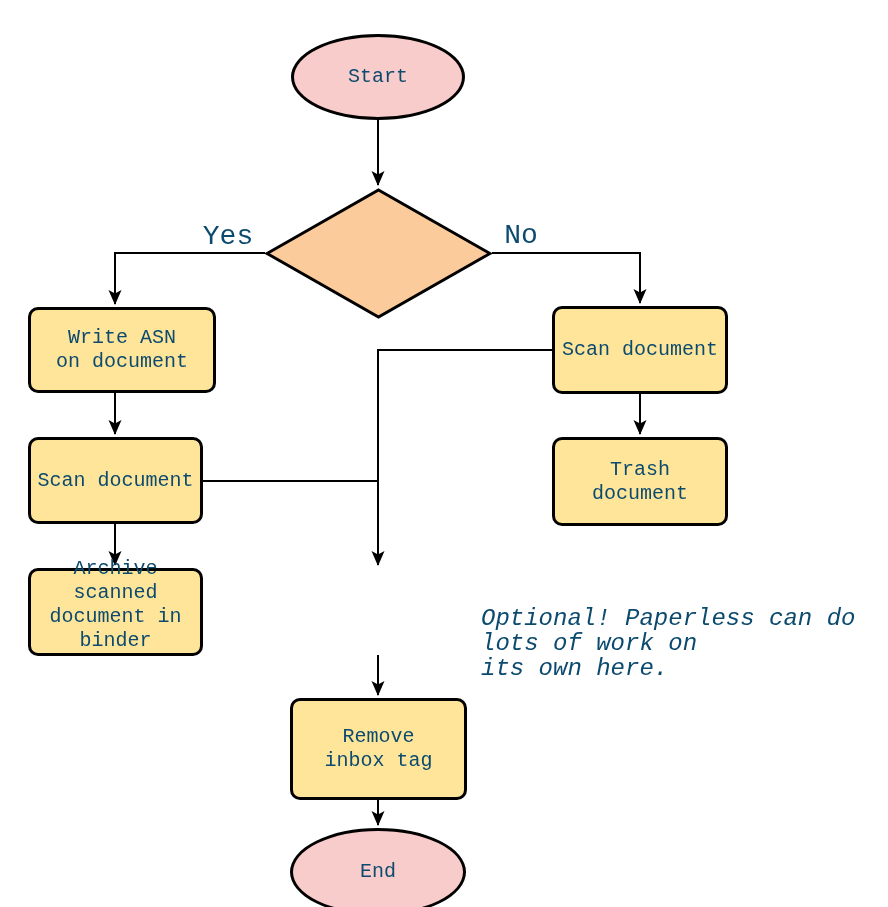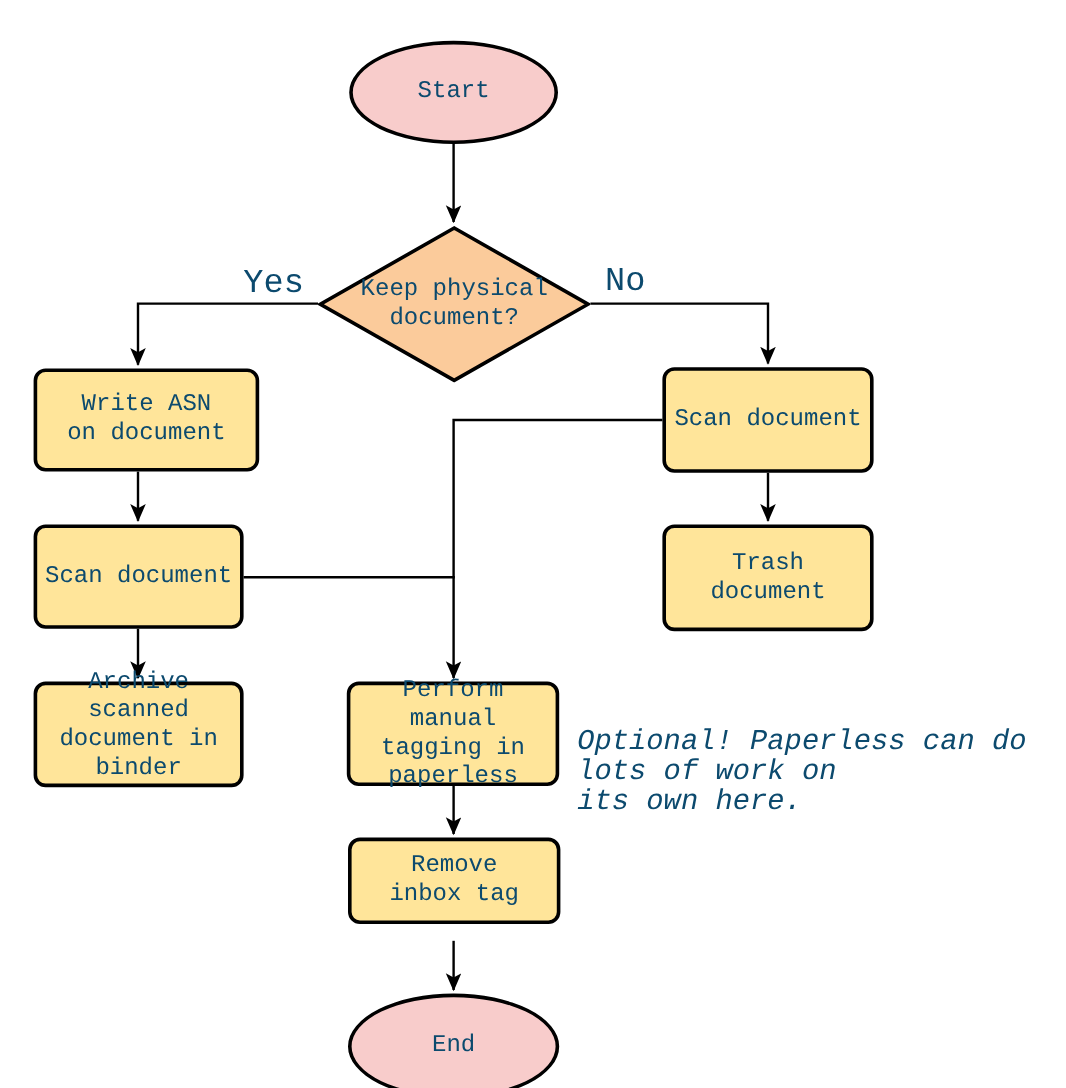--- a/index.html
+++ b/index.html
@@ -98,22 +98,20 @@
   </svg>
 
   <div class="node ellipse" style="left: 291px; top: 18px; width: 174px; height: 86px; background-color: rgb(248, 204, 203);">
     <span class="node-label">Start</span>
   </div>
 
   <div class="node diamond" style="left:265px; top:172px; width:227px; height:131px;">
     <svg width="227" height="131" viewBox="0 0 227 131">
       <polygon points="113.5,2 225,65.5 113.5,129 2,65.5" stroke="#000000" stroke-width="3" stroke-linejoin="miter" fill="#FBCB9B"></polygon>
     </svg>
-    <span class="node-label">Keep physical
-document?</span>
   </div>
 
   <div class="edge-label" style="left:196px; top:208px; width:64px;">Yes</div>
   <div class="edge-label" style="left:495px; top:207px; width:52px;">No</div>
 
   <div class="node box" style="left: 28px; top: 291px; width: 188px; height: 86px; background-color: rgb(255, 229, 154);">
     <span class="node-label">Write ASN
 on document</span>
   </div>
 
@@ -128,27 +126,22 @@
   </div>
 
   <div class="node box" style="left: 552px; top: 290px; width: 176px; height: 88px; background-color: rgb(255, 229, 154);">
     <span class="node-label">Scan document</span>
   </div>
 
   <div class="node box" style="left: 552px; top: 421px; width: 176px; height: 89px; background-color: rgb(255, 229, 154);">
     <span class="node-label">Trash document</span>
   </div>
 
-  <div class="node box" style="left: 289px; top: 552px; width: 177px; height: 87px; background-color: rgb(255, 229, 154);">
-    <span class="node-label">Perform manual
-tagging in
-paperless</span>
-  </div>
 
-  <div class="node box" style="left: 290px; top: 682px; width: 177px; height: 72px; background-color: rgb(255, 229, 154);">
+  <div class="node box" style="left: 290px; top: 682px; width: 177px; height: 102px; background-color: rgb(255, 229, 154);">
     <span class="node-label">Remove
 inbox tag</span>
   </div>
 
   <div class="node ellipse" style="left: 290px; top: 812px; width: 176px; height: 88px; background-color: rgb(248, 204, 203);">
     <span class="node-label">End</span>
   </div>
 
   <div class="note">Optional! Paperless can do lots of work on
 its own here.</div>

